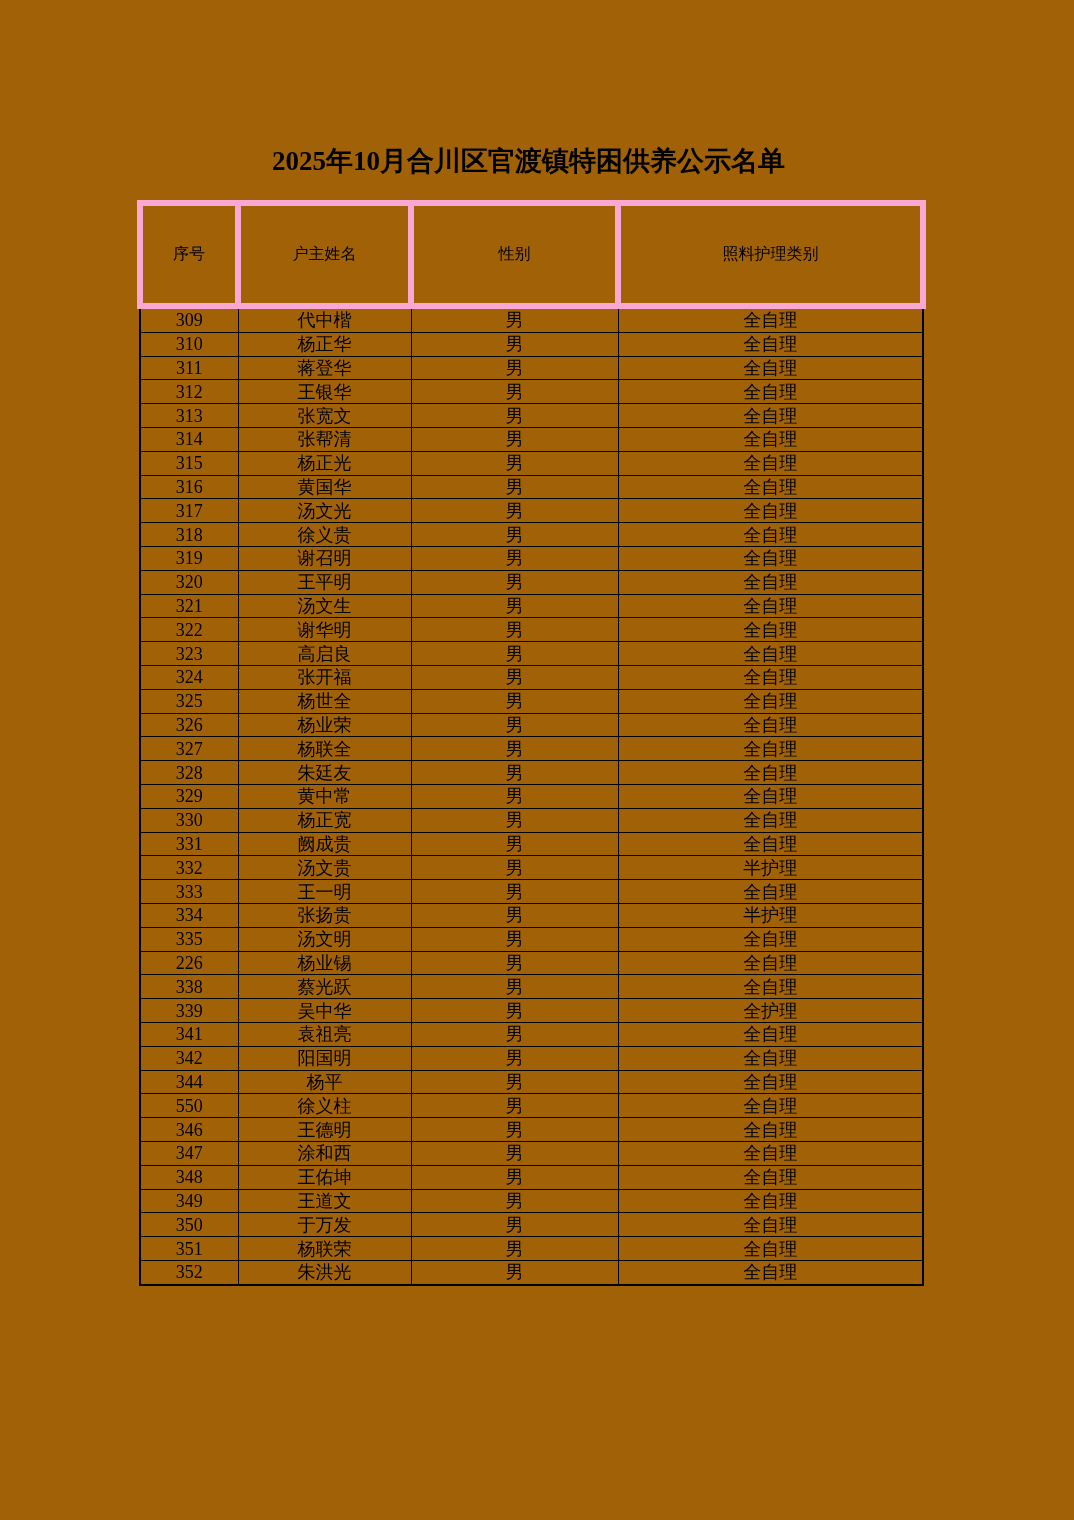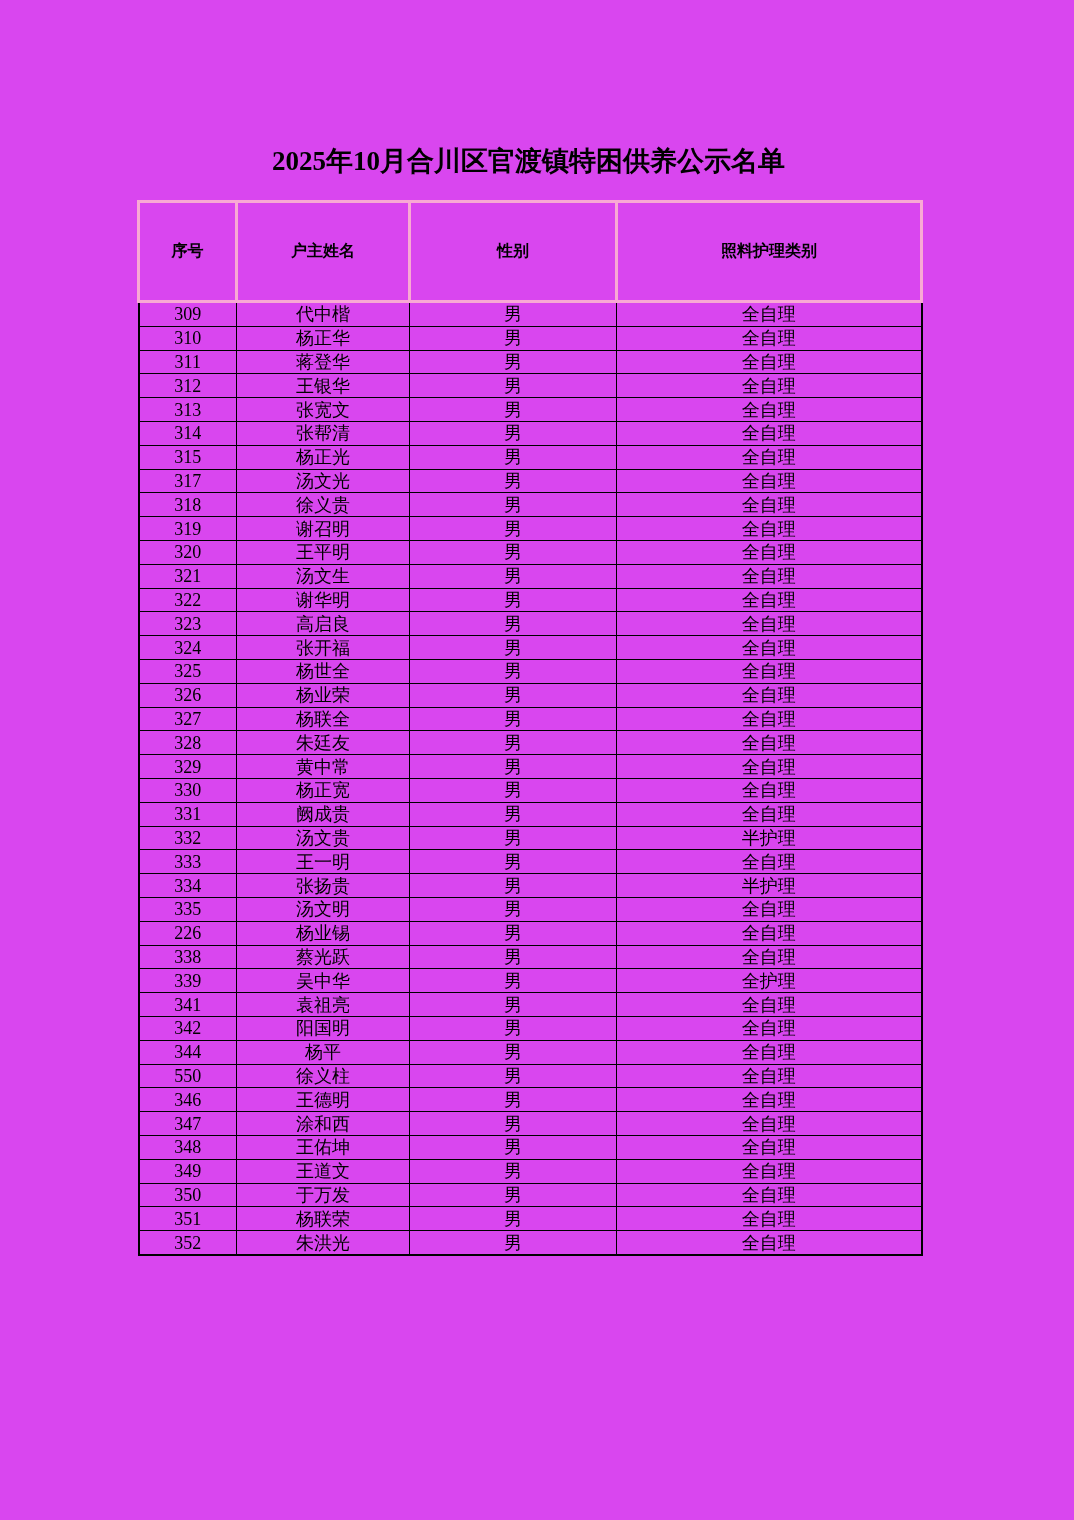--- a/index.html
+++ b/index.html
@@ -4,21 +4,21 @@
 <style>
   html, body {
     margin: 0;
     padding: 0;
     background: #ffffff;
   }
   .page {
     position: relative;
     width: 1074px;
     height: 1520px;
-    background: #d946ef;
+    background: #a16207;
     color: #000000;
     font-family: "Liberation Serif", "DejaVu Serif", serif;
     overflow: hidden;
   }
   .doc-title {
     margin: 0;
     padding-top: 144px;
     width: 783px;
     margin-left: 137px;
     text-align: center;
@@ -33,24 +33,24 @@
     width: 783px;
     margin-left: 137px;
     margin-top: 21px;
     border: 2px solid #000000;
   }
   table.roster col.c-no   { width: 98px; }
   table.roster col.c-name { width: 173px; }
   table.roster col.c-sex  { width: 207px; }
   table.roster col.c-care { width: 305px; }
   table.roster th {
-    border: 3px solid #f9a8d4;
+    border: 6px solid #f9a8d4;
     height: 73px;
     font-size: 16px;
-    font-weight: bold;
+    font-weight: normal;
     text-align: center;
     vertical-align: middle;
     padding: 12px;
   }
   table.roster td {
     border: 1px solid #000000;
     height: 22.8px;
     font-size: 18px;
     text-align: center;
     vertical-align: middle;
@@ -120,20 +120,26 @@
           <td>男</td>
           <td>全自理</td>
         </tr>
         <tr>
           <td>315</td>
           <td>杨正光</td>
           <td>男</td>
           <td>全自理</td>
         </tr>
         <tr>
+          <td>316</td>
+          <td>黄国华</td>
+          <td>男</td>
+          <td>全自理</td>
+        </tr>
+        <tr>
           <td>317</td>
           <td>汤文光</td>
           <td>男</td>
           <td>全自理</td>
         </tr>
         <tr>
           <td>318</td>
           <td>徐义贵</td>
           <td>男</td>
           <td>全自理</td>

